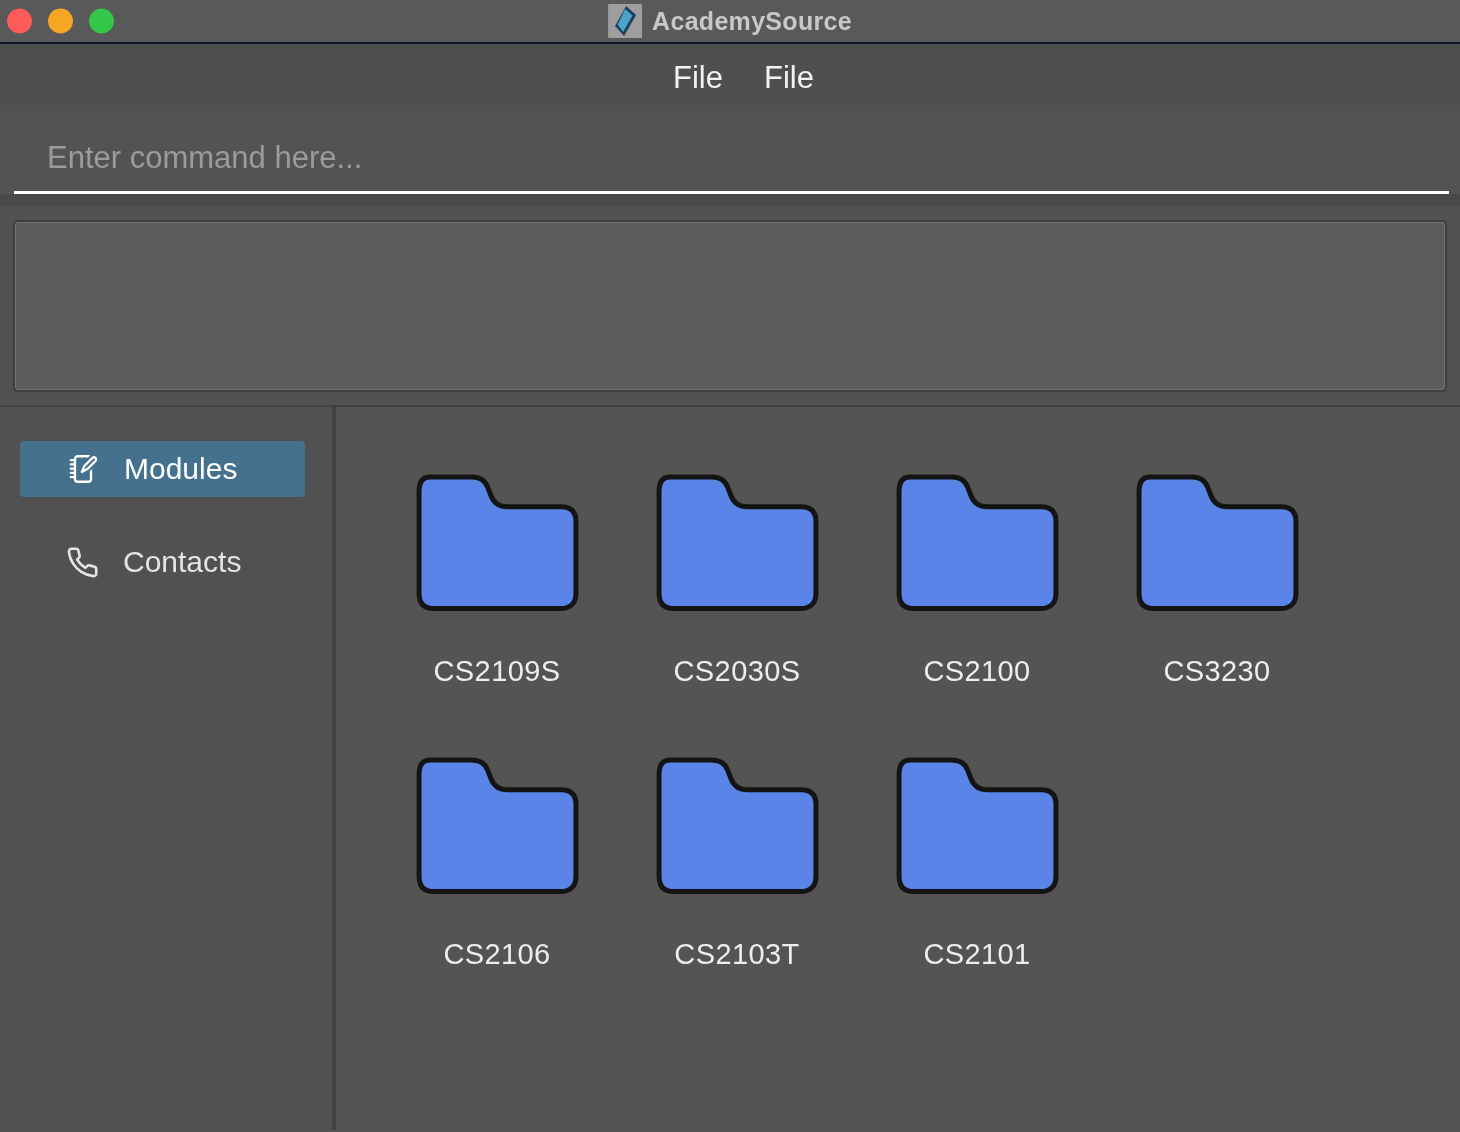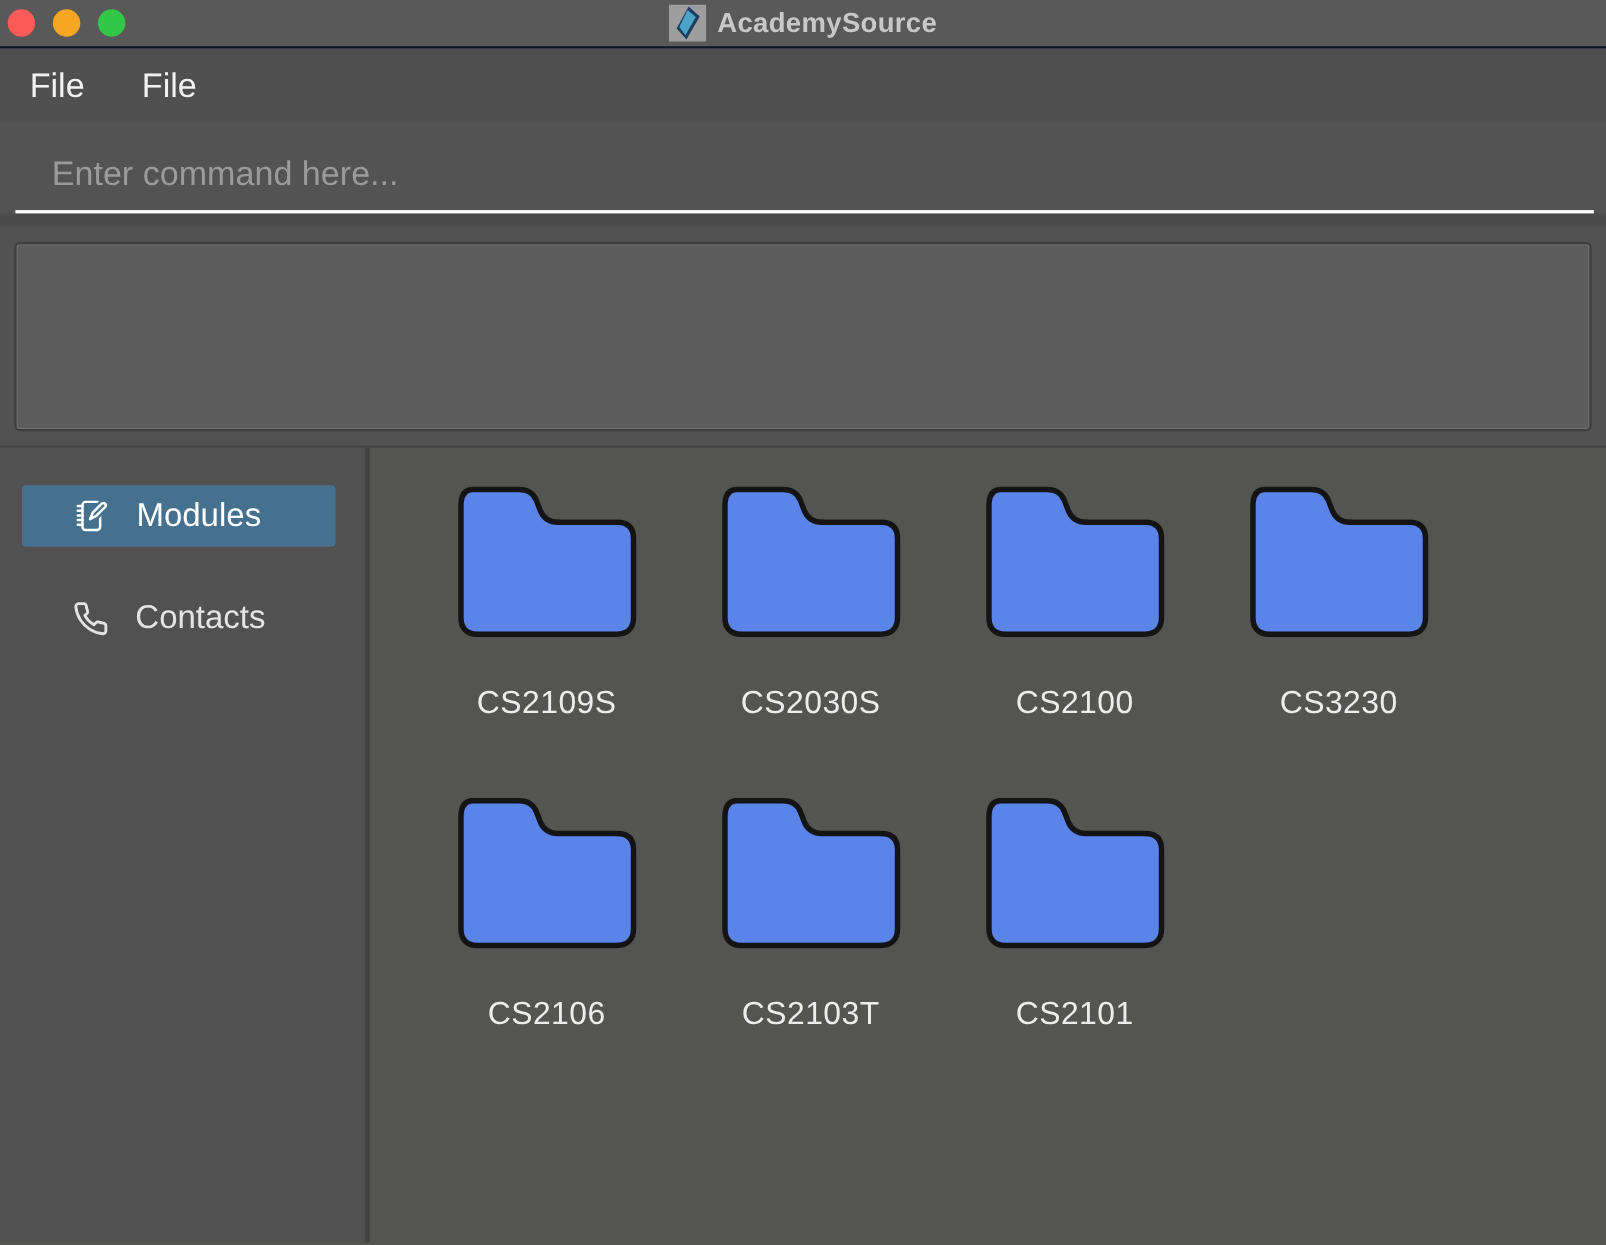--- a/index.html
+++ b/index.html
@@ -44,21 +44,21 @@
     display:flex;align-items:center;gap:10px;
   }
   .app-title{
     font-size:25px;font-weight:700;color:#c8c8c8;letter-spacing:.3px;
     white-space:nowrap;
   }
 
   
   .menubar{
     height:67px;background:var(--menubar-bg);
-    display:flex;align-items:center;gap:52px;padding-left:27px;
+    display:flex;align-items:center;gap:41px;padding-left:27px;justify-content:center;
   }
   .menu-item{
     font-size:31px;color:var(--text-bright);cursor:default;
   }
 
   
   .command-section{height:83px;background:var(--command-bg);position:relative;}
   .command-input{
     position:absolute;inset:0;
     width:100%;height:100%;
@@ -86,21 +86,21 @@
     overflow:hidden;white-space:pre-wrap;
   }
 
   
   .content{
     display:flex;height:725px;border-top:2px solid var(--divider);
     background:var(--content-bg);
   }
   .sidebar{width:332px;padding-top:34px;background:var(--panel-bg);}
   .vdivider{width:4px;background:var(--divider);}
-  .main{flex:1;padding:32px 0 0 41px;}
+  .main{flex:1;padding:64px 0 0 41px;}
 
   .sidebar-item{
     width:285px;height:56px;margin-left:20px;
     border-radius:4px;
     display:flex;align-items:center;gap:24px;
     padding-left:46px;
     font-size:30px;color:#e4e4e4;
     cursor:default;
   }
   .sidebar-item.selected{background:var(--selected-bg);color:#ffffff;}

